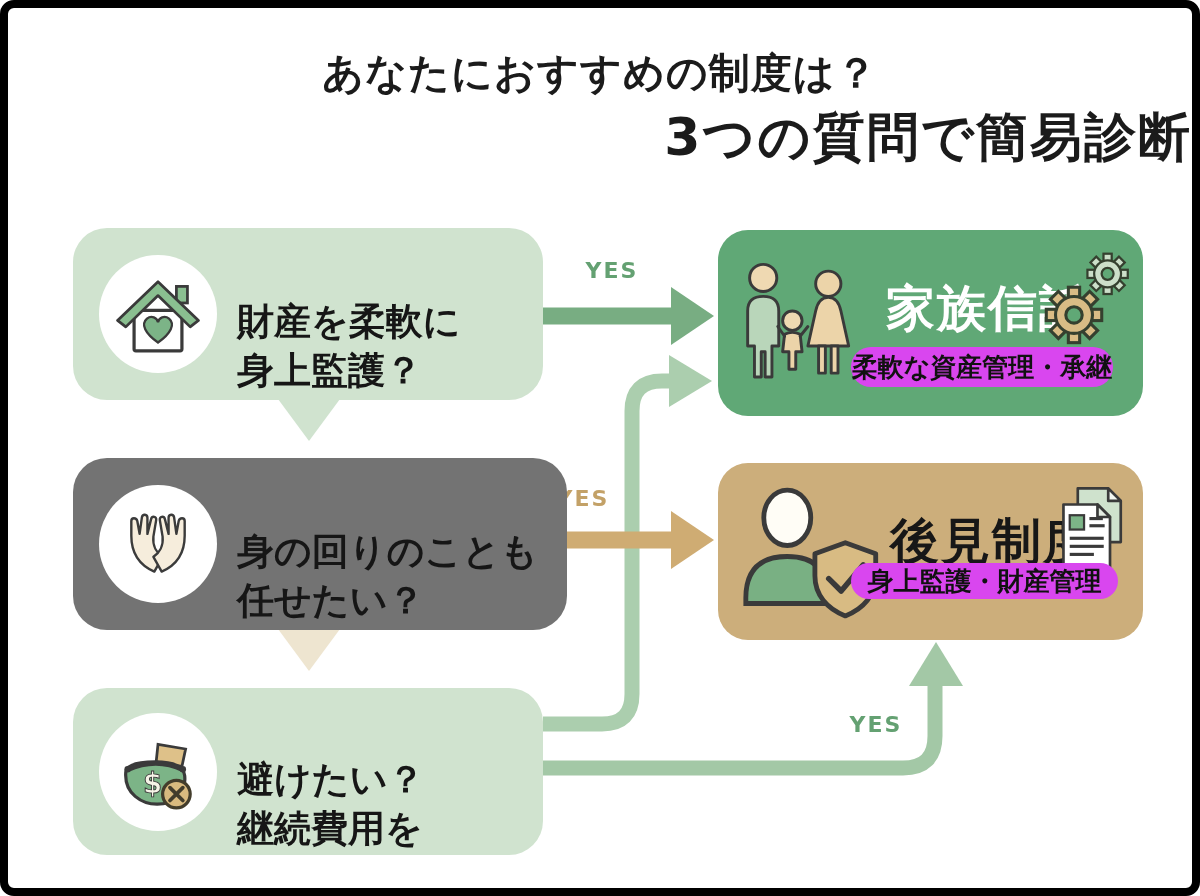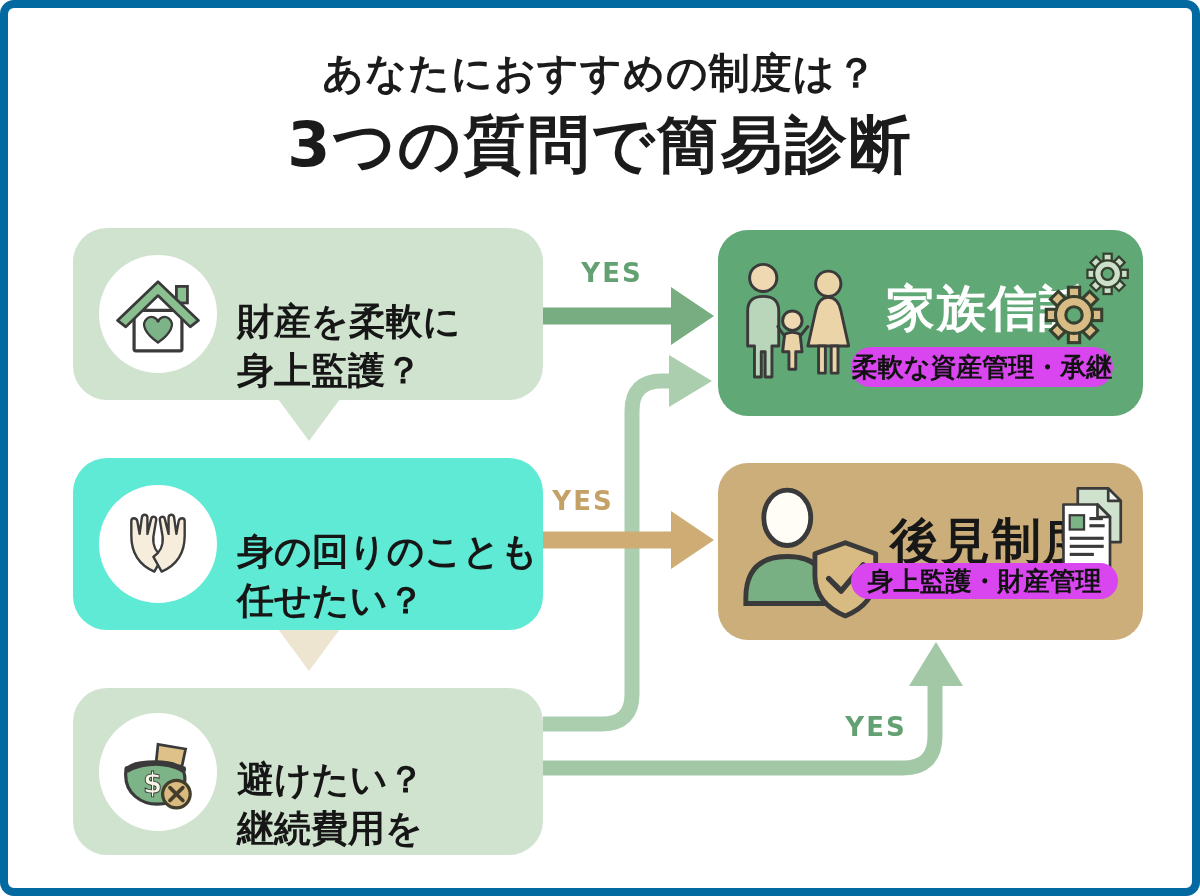--- a/index.html
+++ b/index.html
@@ -1,29 +1,29 @@
 <!DOCTYPE html>
 <html><head>
 <meta charset="utf-8">
 <style>
   html,body{margin:0;padding:0;background:#ffffff;}
   #canvas{
     position:relative; width:1200px; height:896px; box-sizing:border-box;
-    background:#ffffff; border:8px solid #0369a1; border-radius:14px;
+    background:#ffffff; border:8px solid #000000; border-radius:14px;
     overflow:hidden;
     font-family:"DejaVu Sans","Liberation Sans",sans-serif;
     color:#1b1b1b;
   }
   .title1{
     position:absolute; left:0; top:38px; width:100%;
     text-align:center; font-size:41px; font-weight:900; letter-spacing:1px;
   }
   .title2{
     position:absolute; left:0; top:95px; width:100%;
-    text-align:center; font-size:62px; font-weight:900; letter-spacing:2px;
+    text-align:right; font-size:52px; font-weight:900; letter-spacing:2px;
   }
   .qbox{
     position:absolute; left:65px; width:470px; height:172px;
     border-radius:34px;
   }
   .icon-circle{
     position:absolute; left:26px; top:50%; transform:translateY(-50%);
     width:118px; height:118px; border-radius:50%; background:#ffffff;
     display:flex; align-items:center; justify-content:center;
   }
@@ -40,21 +40,21 @@
   .rtitle{
     position:absolute; font-size:49px; font-weight:900; letter-spacing:2px;
     white-space:nowrap;
   }
   .pill{
     position:absolute; background:#d946ef; border-radius:22px;
     display:flex; align-items:center; justify-content:center;
     font-size:26px; font-weight:800; color:#111; white-space:nowrap;
   }
   .yes{
-    position:absolute; font-size:26px; font-weight:900; letter-spacing:2px;
+    position:absolute; font-size:22px; font-weight:900; letter-spacing:2px;
     text-align:center; width:92px;
   }
   #arrow-overlay{ position:absolute; left:0; top:0; pointer-events:none; }
 </style>
 </head>
 <body>
 
 <div id="canvas">
 
   <div class="title1">あなたにおすすめの制度は？</div>
@@ -98,21 +98,21 @@
         <polygon points="6,57 50,15 94,57 85,64 50,30 15,64" fill="#8abf90" stroke="#3a3a3a" stroke-width="3" stroke-linejoin="round"></polygon>
         <path d="M50 81 C36 71 31 61 38 55 C43 51 49 54 50 59 C51 54 57 51 62 55 C69 61 64 71 50 81 Z" fill="#7cb487" stroke="#3a3a3a" stroke-width="2.5"></path>
       </svg>
     </div>
     <div class="qtext">
       <div>財産を柔軟に</div>
       <div>身上監護？</div>
     </div>
   </div>
 
-  <div class="qbox" style="top:450px; background:#5eead4;">
+  <div class="qbox" style="top:450px; background:#737373;padding-left:24px;">
     <div class="icon-circle">
       <svg width="92" height="92" viewBox="0 0 100 100">
         <g fill="#f6eddc" stroke="#3b3b3b" stroke-width="2.6" stroke-linejoin="round">
           <path d="M46 80 C30 73 21 60 21 41 L21 25 C21 21 26.5 21 27.5 25 L30 39 L32.5 21 C33.2 17 38.5 17.5 38.5 21.5 L38.5 39 L42.5 23 C43.5 19 48.8 20 48 24 L45 42 C44 52 48.5 60 55 64 Z"></path>
           <path d="M54 80 C70 73 79 60 79 41 L79 25 C79 21 73.5 21 72.5 25 L70 39 L67.5 21 C66.8 17 61.5 17.5 61.5 21.5 L61.5 39 L57.5 23 C56.5 19 51.2 20 52 24 L55 42 C56 52 51.5 60 45 64 Z"></path>
         </g>
       </svg>
     </div>
     <div class="qtext">
       <div>身の回りのことも</div>

